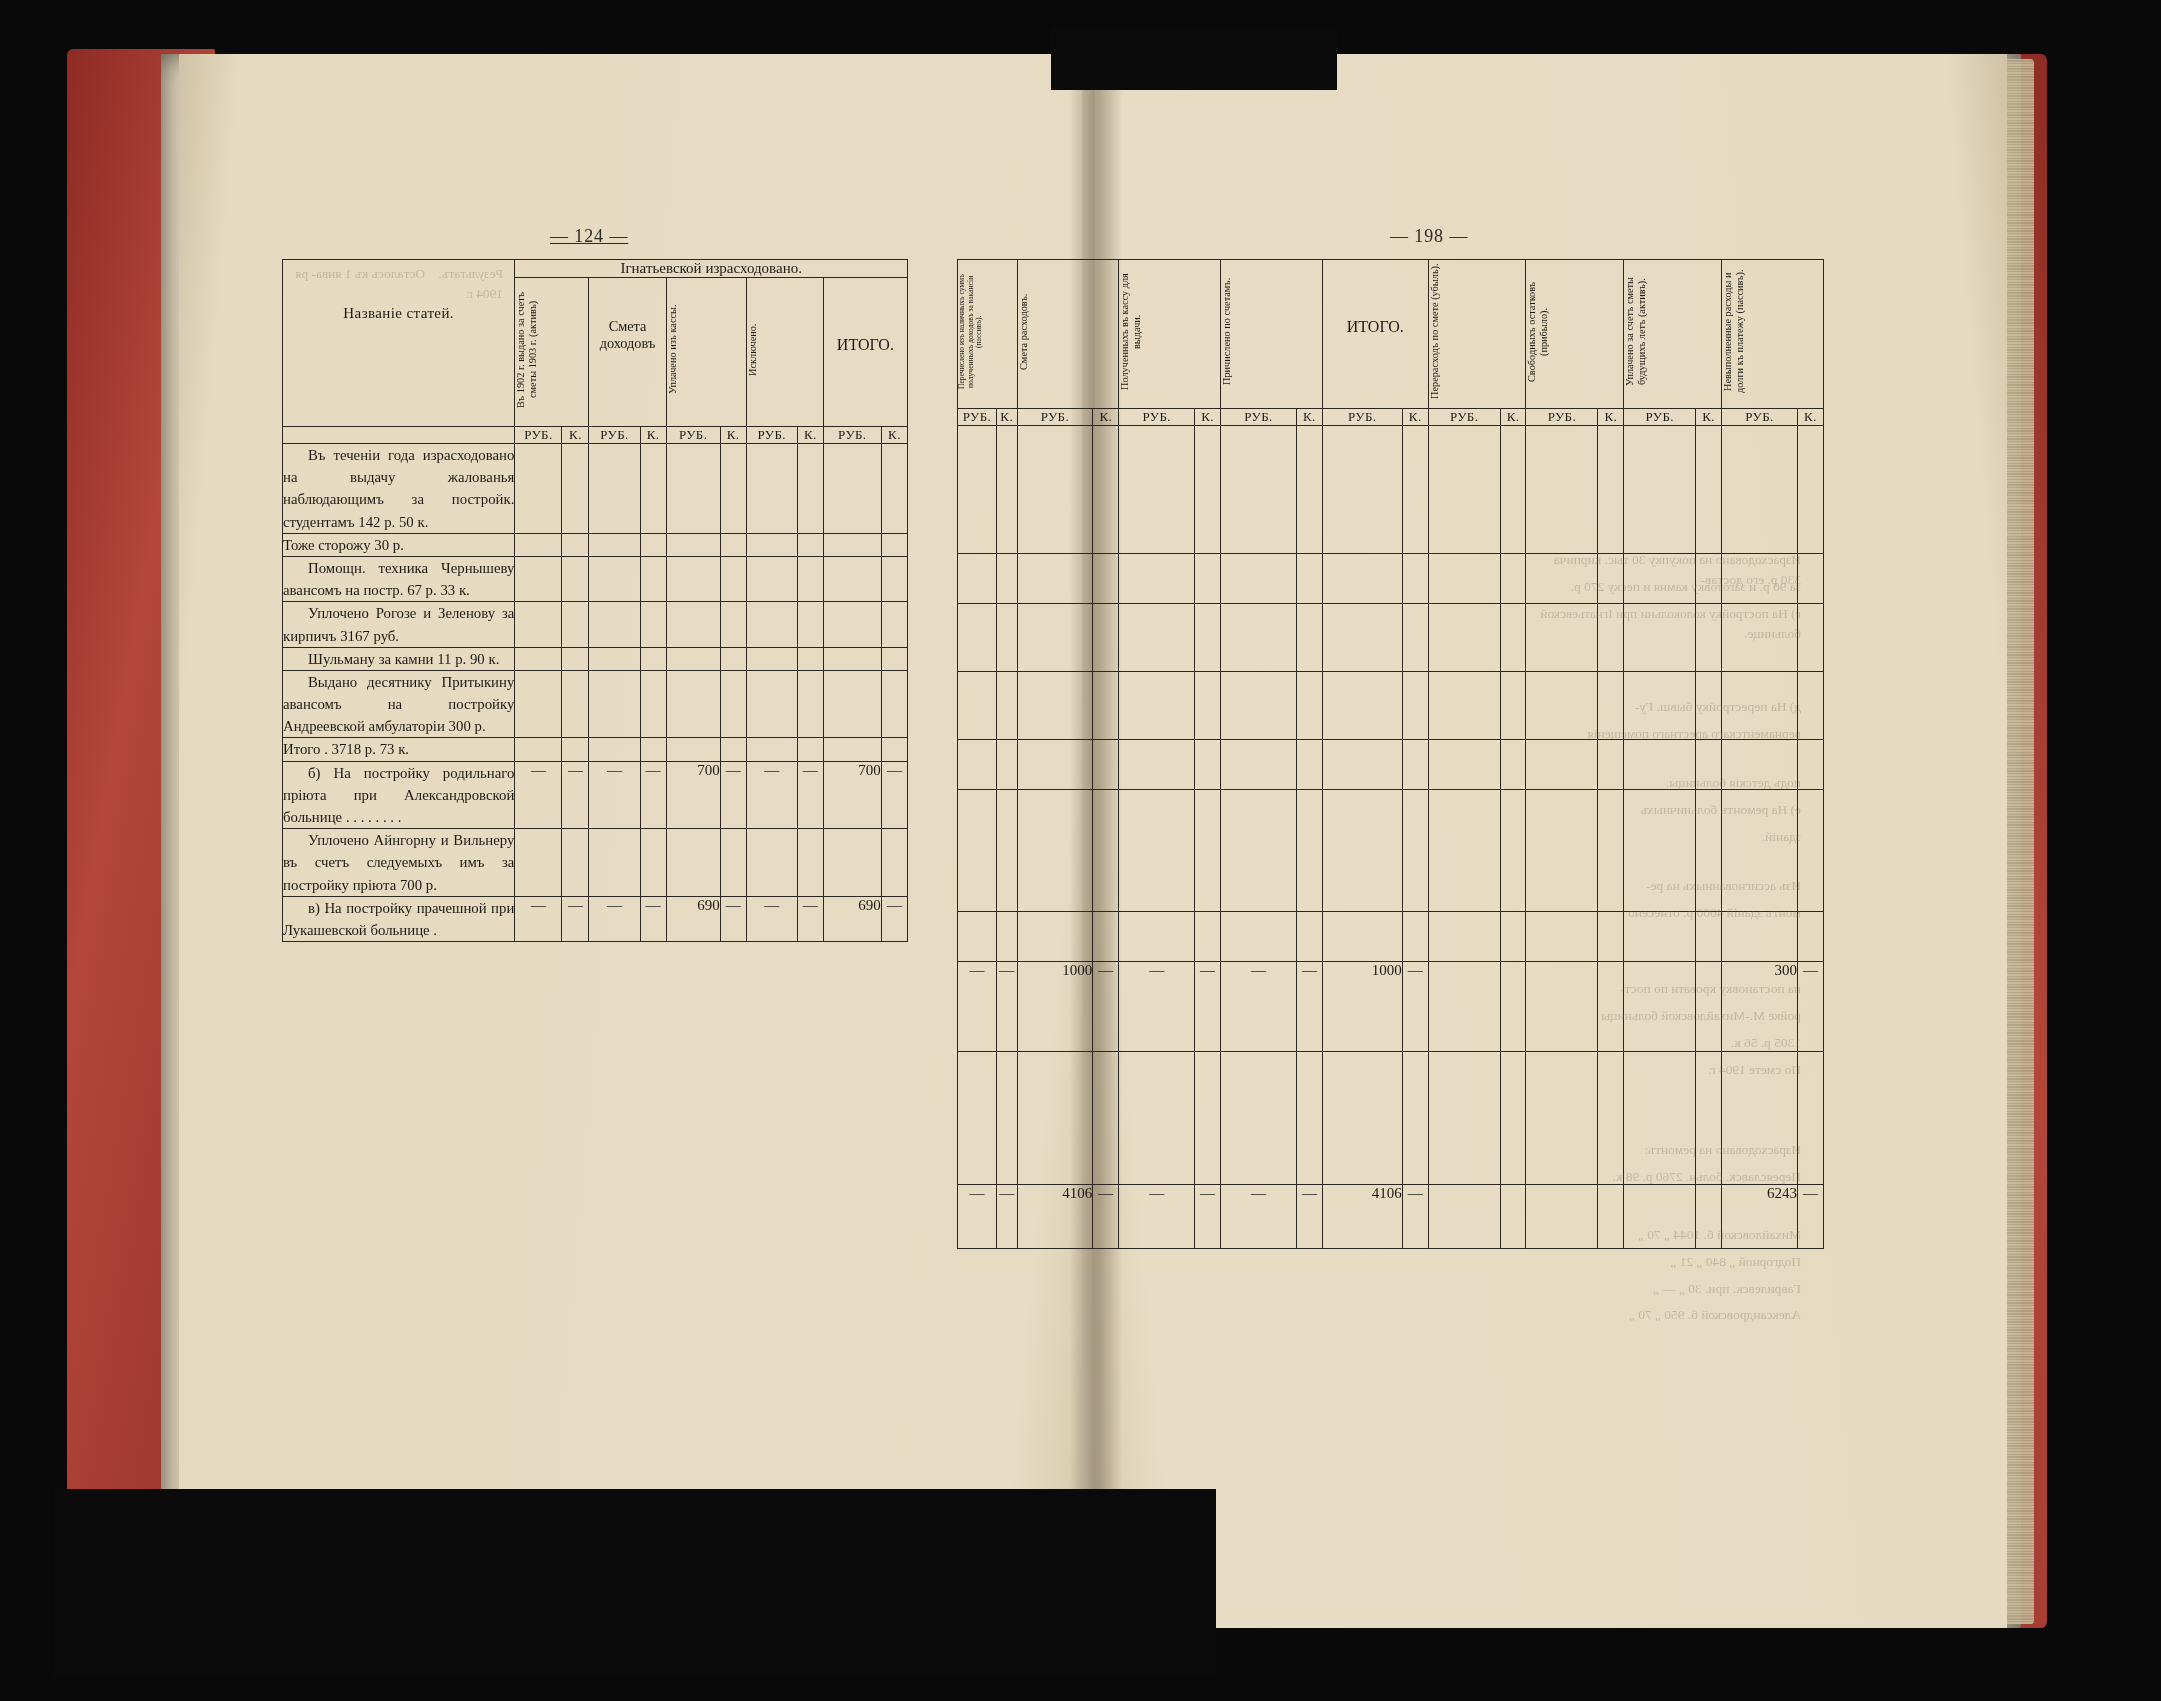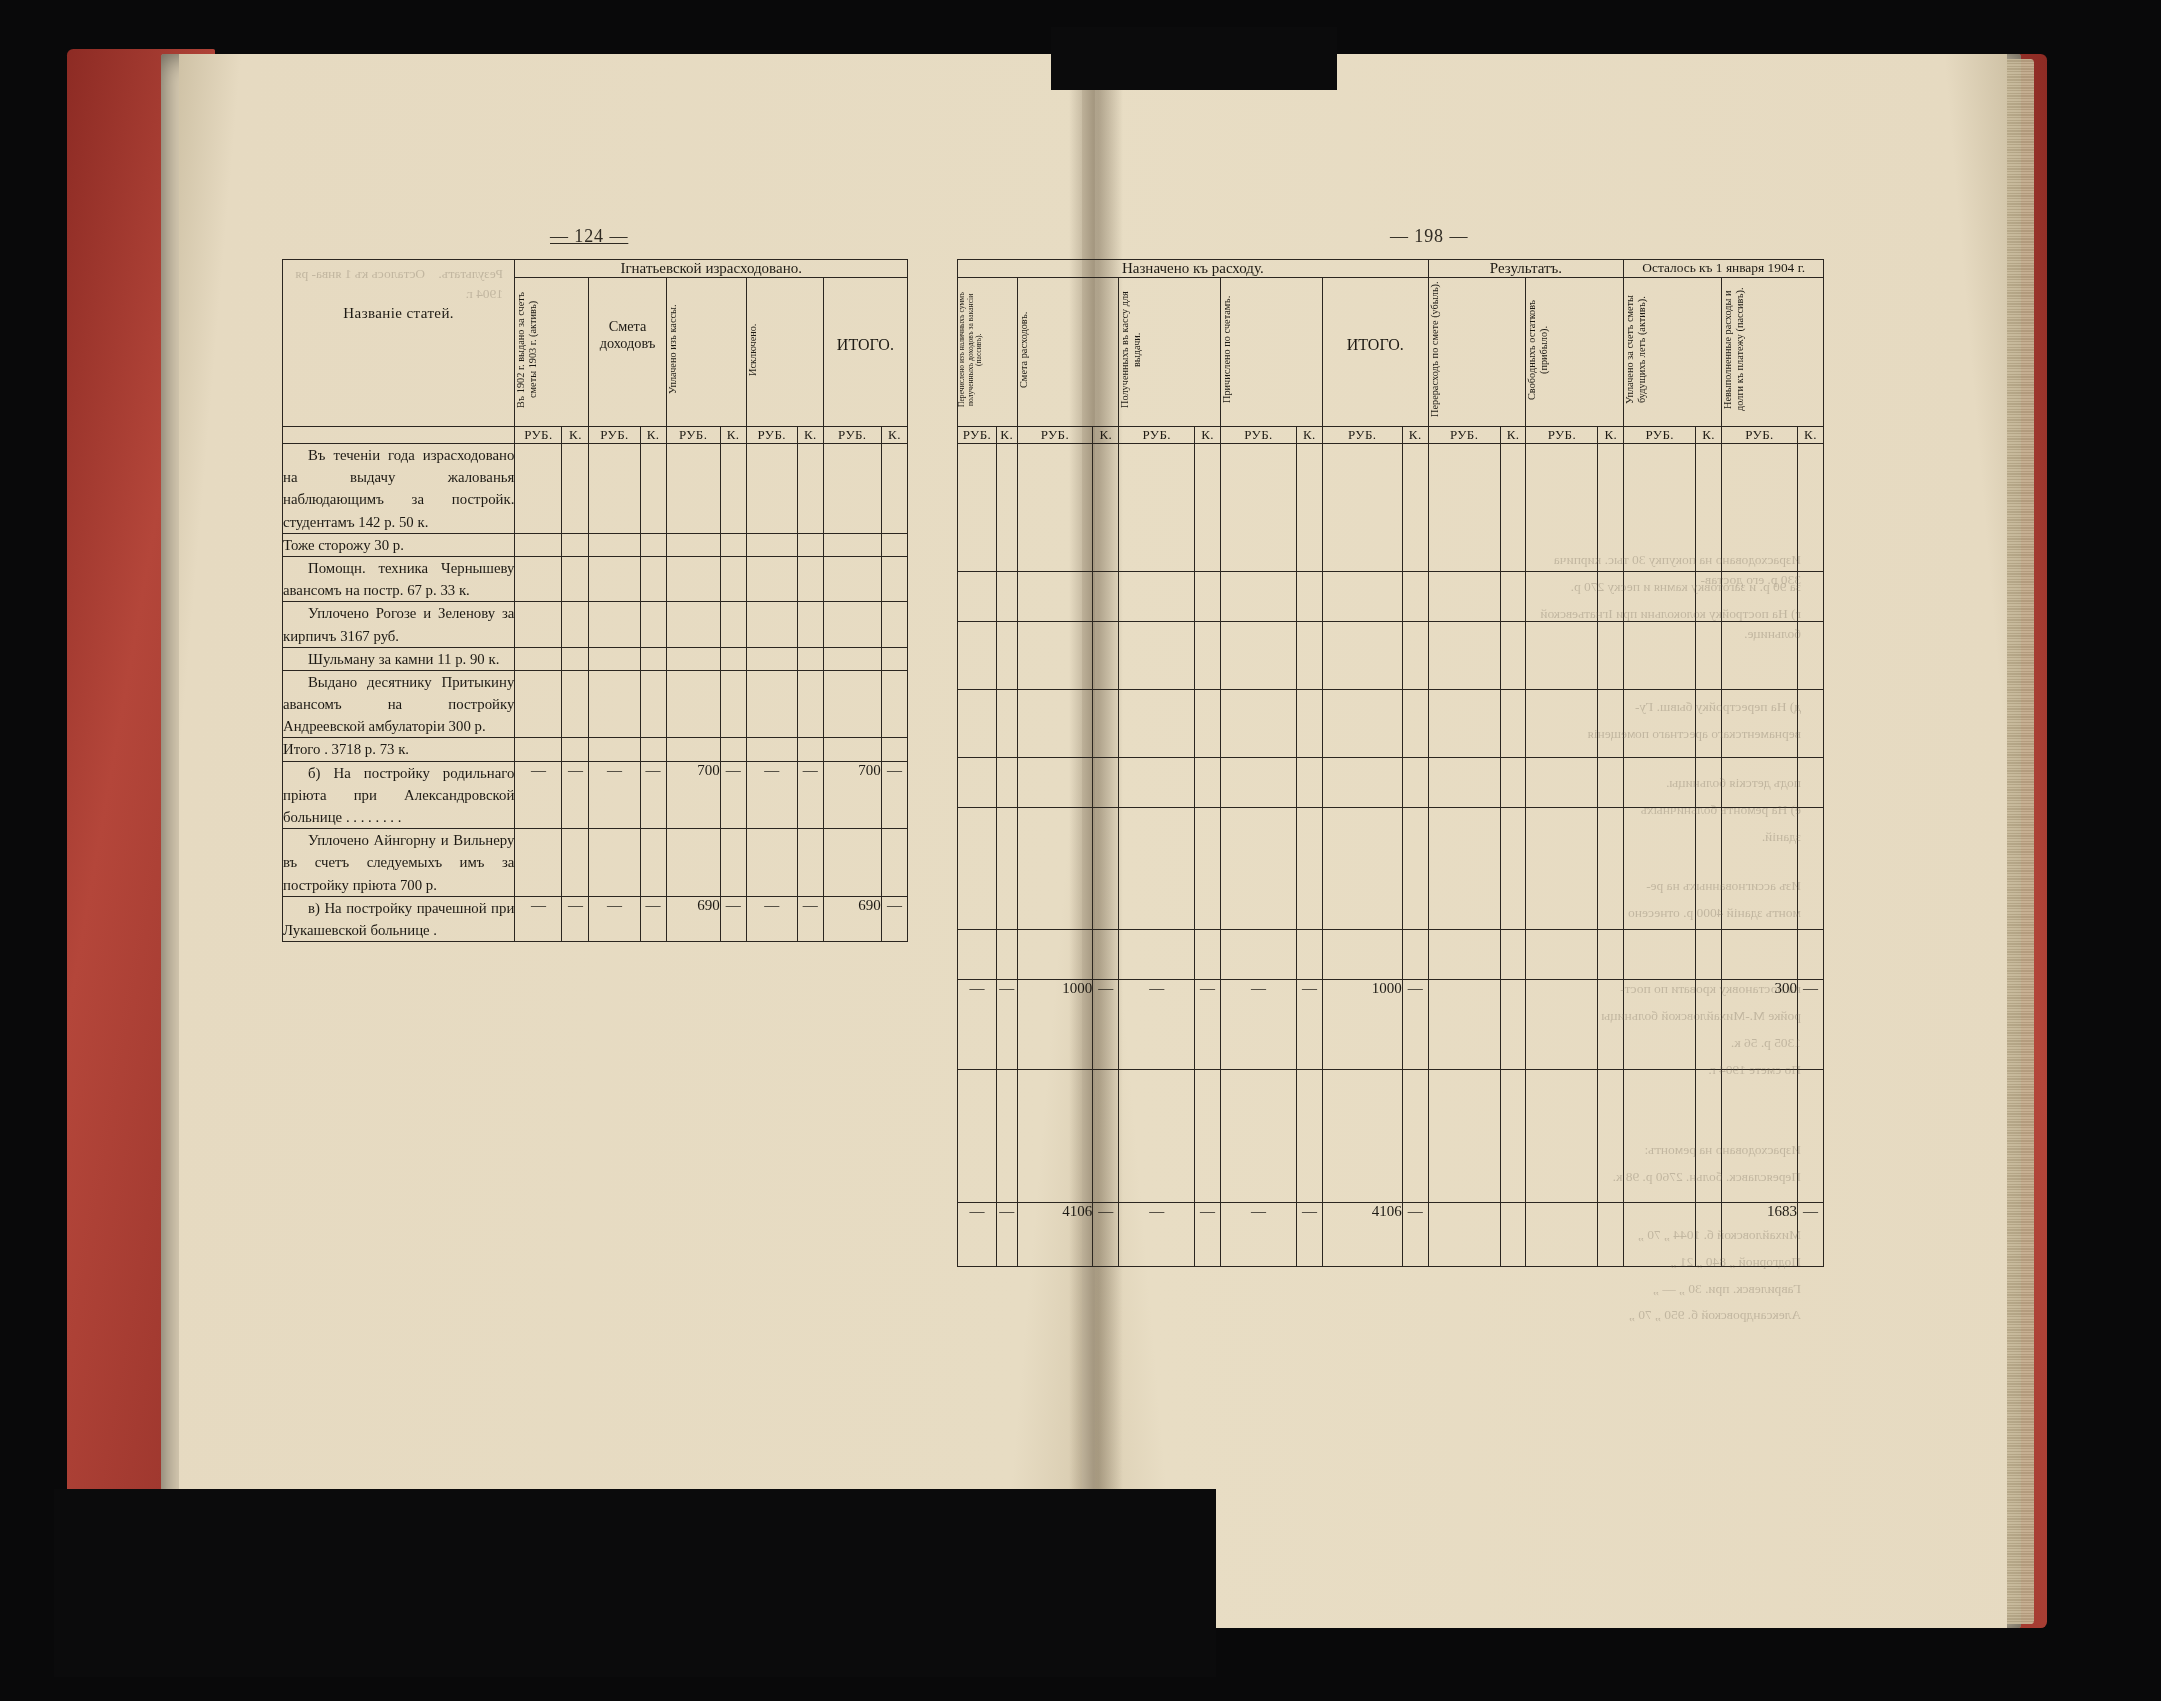--- a/index.html
+++ b/index.html
@@ -296,25 +296,20 @@
       <col style="width:72px">
         <col style="width:26px">
       <col style="width:72px">
         <col style="width:26px">
       <col style="width:72px">
         <col style="width:26px">
       <col style="width:76px">
         <col style="width:26px">
     </colgroup>
     <tbody>
-        <tr>
-      <td class="hdr-center" colspan="10">Назначено къ расходу.</td>
-      <td class="hdr-center" colspan="4">Результатъ.</td>
-      <td class="hdr-center" colspan="4" style="font-size:13.4px;">Осталось къ 1 января 1904 г.</td>
-    </tr>
     <tr>
       <td class="vcell" colspan="2">
         <div class="vert" style="height:143px;font-size:7.6px;">Перечислено изъ наличныхъ суммъ полученныхъ доходовъ за вакансіи (пассивъ).</div>
           </td>
       <td class="vcell" colspan="2">
         <div class="vert" style="height:143px;">Смета расходовъ.</div>
           </td>
       <td class="vcell" colspan="2">
         <div class="vert" style="height:143px;">Полученныхъ въ кассу для выдачи.</div>
           </td>
@@ -551,21 +546,21 @@
       <td class="dash">—</td>
       <td class="dash">—</td>
       <td class="num">4106</td>
       <td class="dash">—</td>
       <td class="num"></td>
       <td class="num"></td>
       <td class="num"></td>
       <td class="num"></td>
       <td class="num"></td>
       <td class="num"></td>
-      <td class="num">1683</td>
+      <td class="num">6243</td>
       <td class="dash">—</td>
     </tr>
   </tbody>
     </table>
 
   <div class="ghost" style="left:1533px;top:550px;width:268px;">Израсходовано на покупку 30 тыс. кирпича 330 р. его достав-</div>
   <div class="ghost" style="left:1533px;top:577px;width:268px;">за 90 р. и заготовку камня и песку 270 р.</div>
   <div class="ghost" style="left:1533px;top:604px;width:268px;">г) На постройку колокольни при Ігнатьевской больнице.</div>
   <div class="ghost" style="left:1533px;top:697px;width:268px;">д) На перестройку бывш. Гу-</div>
   <div class="ghost" style="left:1533px;top:724px;width:268px;">вернаментскаго арестнаго помещенія</div>

